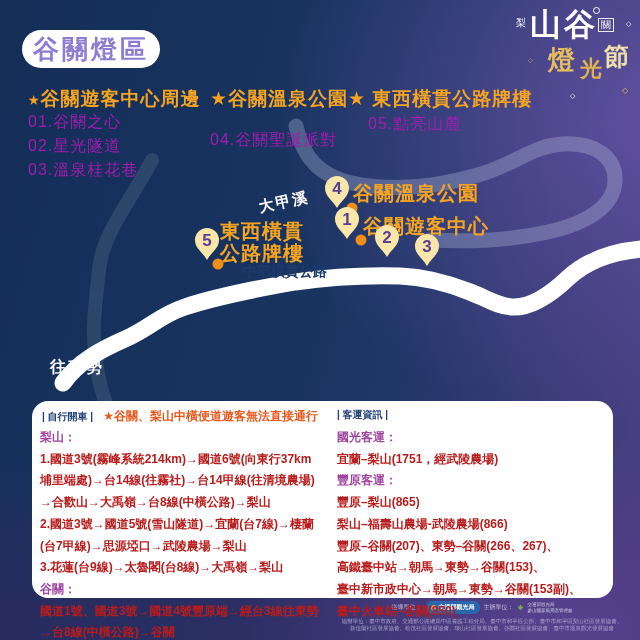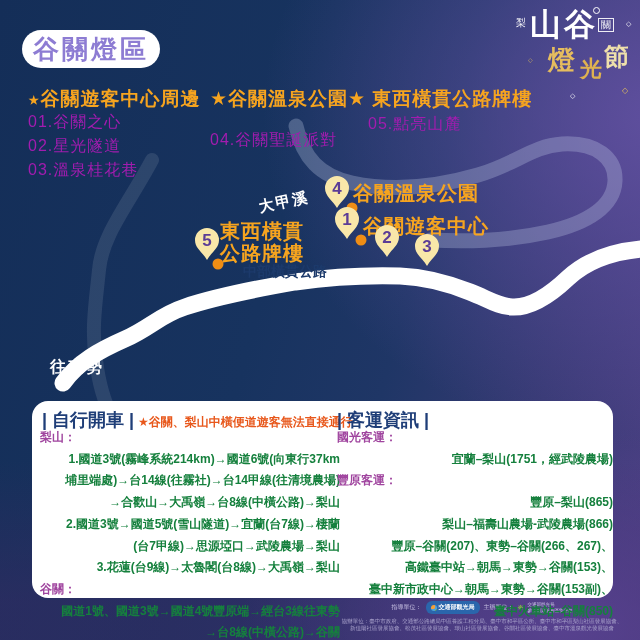--- a/index.html
+++ b/index.html
@@ -34,25 +34,25 @@
   
   #map{left:0;top:0;width:640px;height:640px;z-index:1;}
   .map-label-orange{font-size:20px;font-weight:bold;fill:#f6a41f;letter-spacing:1px;}
   .map-label-white{font-weight:bold;fill:#ffffff;}
   .map-label-navy{font-size:14px;font-weight:bold;fill:#1c3a6b;}
   .pin{fill:#f9e7a9;}
   .pin-num{font-size:17px;font-weight:bold;fill:#5b3c96;text-anchor:middle;}
   .above{z-index:2;}
   
   .info-box{left:32px;top:401px;width:581px;height:197px;background:#ffffff;border-radius:16px;z-index:2;}
-  .box-header{font-size:18px;font-weight:bold;color:#1f3e78;white-space:nowrap;}
+  .box-header{font-size:10px;font-weight:bold;color:#1f3e78;white-space:nowrap;}
   .warning{font-size:12px;font-weight:bold;color:#e8581c;white-space:nowrap;}
   .group{display:flex;flex-direction:column;}
   .glabel{font-size:12px;font-weight:bold;color:#a0459f;line-height:21.7px;white-space:nowrap;}
-  .glines div{font-size:12px;font-weight:bold;color:#15803d;line-height:21.7px;white-space:nowrap;text-align:right;}
+  .glines div{font-size:12px;font-weight:bold;color:#b91c1c;line-height:21.7px;white-space:nowrap;}
   .left-groups{left:40px;top:427px;width:300px;z-index:3;}
   .left-groups .glabel{width:36px;}
   .right-groups{left:337px;top:427px;width:276px;z-index:3;}
   .right-groups .glabel{width:70px;}
   
   .footer{left:332px;top:601px;width:300px;z-index:2;text-align:center;}
   .footer-row1{display:flex;align-items:center;justify-content:center;gap:4px;}
   .f-label{font-size:6px;color:#c9c2e4;white-space:nowrap;}
   .gov-pill{display:inline-flex;align-items:center;gap:2px;background:#2a66ac;border-radius:6px;padding:2px 5px;}
   .gov-pill .swoosh{width:6px;height:6px;border-radius:50%;
@@ -130,21 +130,21 @@
 <div class="abs sec-header above" style="left:210px;top:86px;">★谷關溫泉公園</div>
 <div class="abs sec-item above" style="left:210px;top:114px;margin-top:16px;">04.谷關聖誕派對</div>
 
 <div class="abs sec-header above" style="left:348px;top:86px;">★ 東西橫貫公路牌樓</div>
 <div class="abs sec-item above" style="left:368px;top:114px;">05.點亮山麓</div>
 
 <div class="abs info-box"></div>
 
 <div class="abs above" style="left:42px;top:408px;display:flex;align-items:baseline;z-index:3;">
   <span class="box-header">| 自行開車 |</span>
-  <span class="warning" style="margin-left:4px;">★谷關、梨山中橫便道遊客無法直接通行</span>
+  <span class="warning" style="margin-left:10px;">★谷關、梨山中橫便道遊客無法直接通行</span>
 </div>
 
 <div class="abs left-groups">
   <div class="group">
     <div class="glabel">梨山：</div>
     <div class="glines">
       <div>1.國道3號(霧峰系統214km)→國道6號(向東行37km</div>
       <div>埔里端處)→台14線(往霧社)→台14甲線(往清境農場)</div>
       <div>→合歡山→大禹嶺→台8線(中橫公路)→梨山</div>
       <div>2.國道3號→國道5號(雪山隧道)→宜蘭(台7線)→棲蘭</div>

